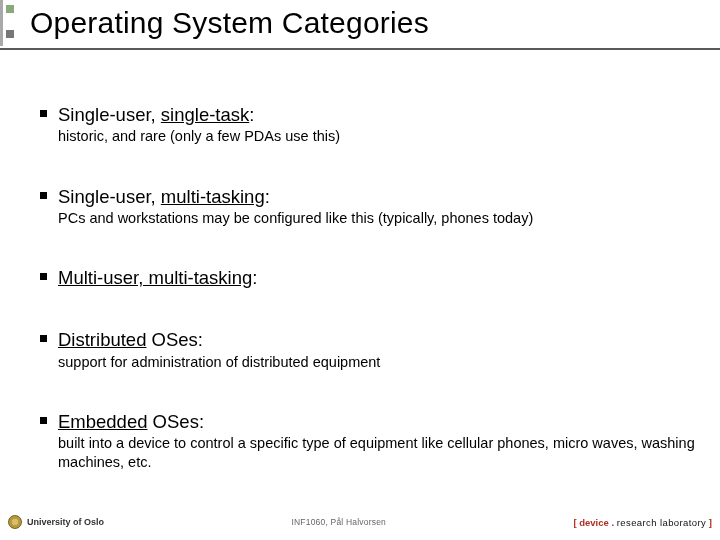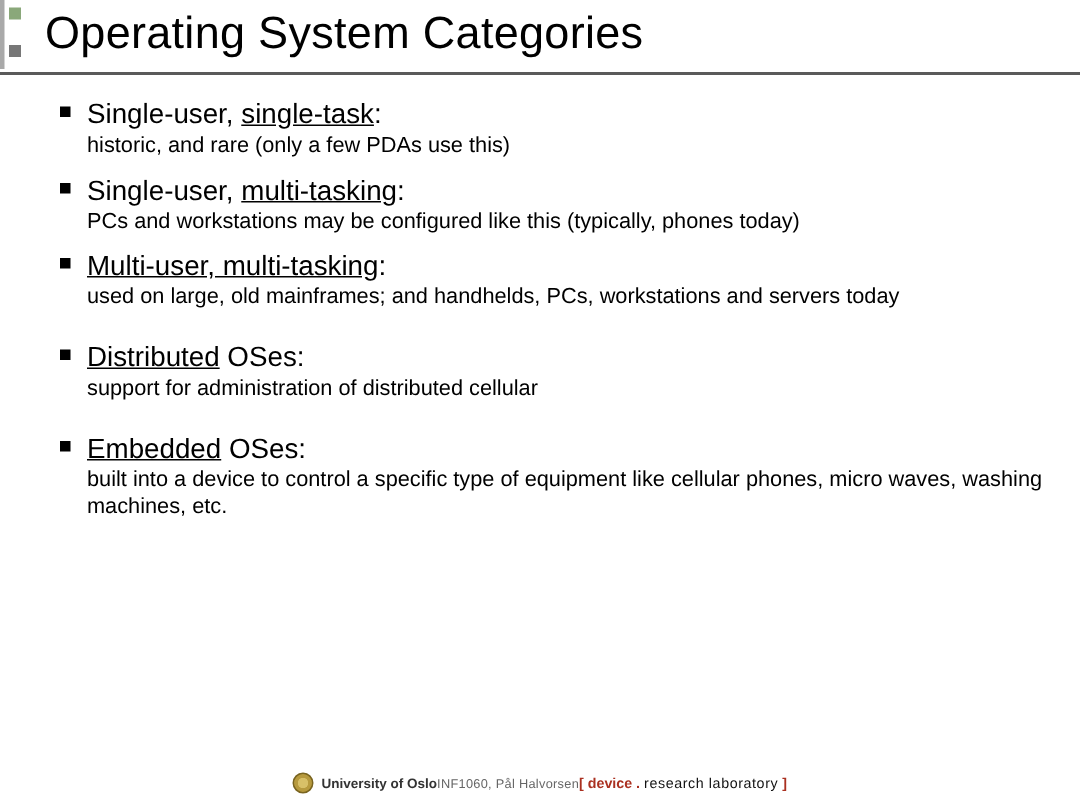--- a/index.html
+++ b/index.html
@@ -61,20 +61,21 @@
     padding: 4px 18px 0 40px;
   }
   .item {
     margin-bottom: 8px;
   }
   .spaced { margin-top: 18px; }
   .bullet-row {
     display: flex;
     align-items: flex-start;
     line-height: 1.25;
+    margin-top: 39px;
   }
   .sq {
     width: 7px;
     height: 7px;
     background: #000;
     flex: 0 0 7px;
     margin-top: 7px;
     margin-right: 11px;
   }
   .heading {
@@ -89,21 +90,21 @@
     line-height: 1.28;
     margin-top: 1px;
   }
   .footer {
     position: absolute;
     left: 0;
     right: 0;
     bottom: 6px;
     display: flex;
     align-items: center;
-    justify-content: center;
+    justify-content: space-between;
     padding: 0 8px 0 8px;
     font-size: 9px;
   }
   .f-left {
     display: flex;
     align-items: center;
     gap: 5px;
     color: #333;
     font-weight: bold;
   }
@@ -161,31 +162,30 @@
       <div class="sub">PCs and workstations may be configured like this (typically, phones today)</div>
     </div>
 
     <div class="item">
       <div class="bullet-row">
         <span class="sq"></span>
         <span class="heading">
           <span></span><span class="underline">Multi-user, multi-tasking</span><span>:</span>
         </span>
       </div>
-      <div class="sub">used on large, old mainframes; and handhelds, PCs, workstations and servers today</div>
     </div>
 
     <div class="item spaced">
       <div class="bullet-row">
         <span class="sq"></span>
         <span class="heading">
           <span></span><span class="underline">Distributed</span><span> OSes:</span>
         </span>
       </div>
-      <div class="sub">support for administration of distributed cellular</div>
+      <div class="sub">support for administration of distributed equipment</div>
     </div>
 
 
     <div class="item spaced">
       <div class="bullet-row">
         <span class="sq"></span>
         <span class="heading">
           <span></span><span class="underline">Embedded</span><span> OSes:</span>
         </span>
       </div>

